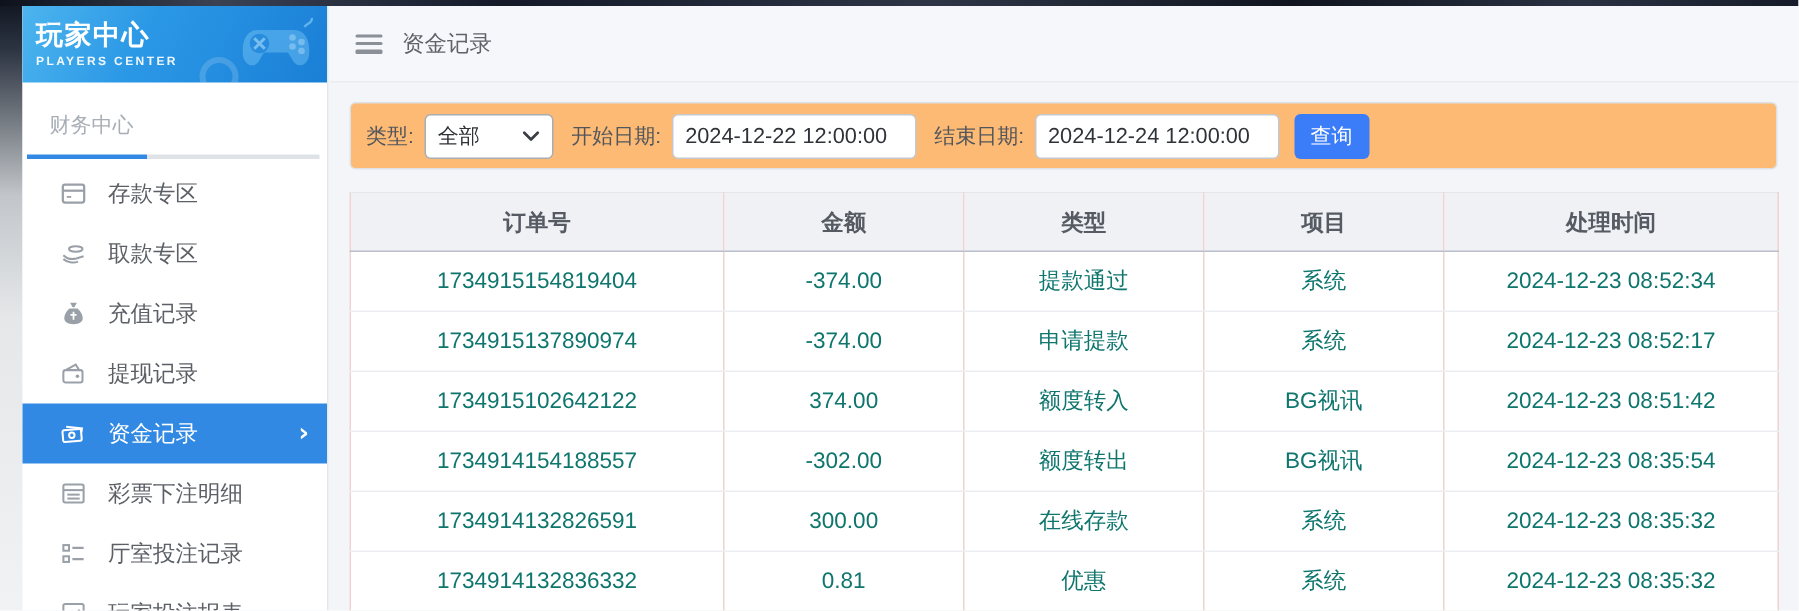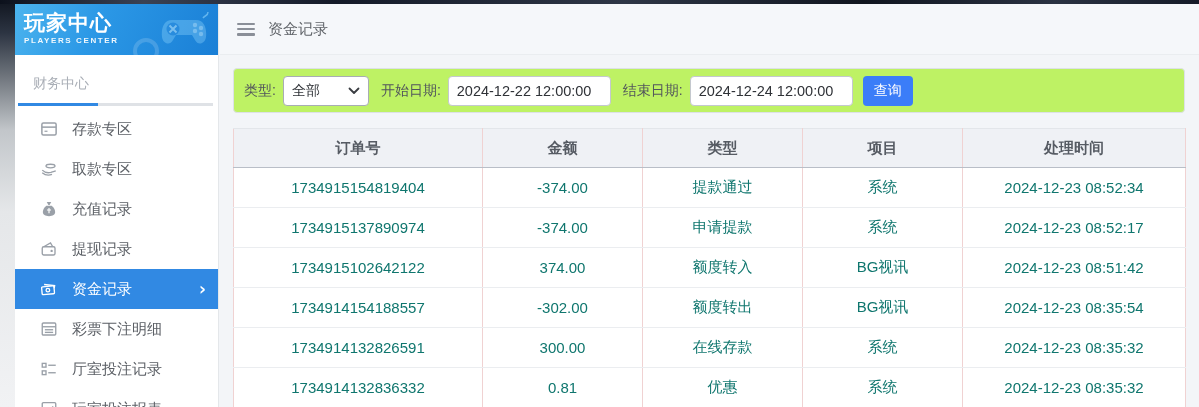--- a/index.html
+++ b/index.html
@@ -24,21 +24,21 @@
   
   .sidebar{
     position:absolute; left:15px; top:4px; width:204px; height:403px;
     background:#ffffff; border-right:1px solid #e4e7ea; z-index:2;
   }
   .logo{
     height:51px; position:relative; overflow:hidden; color:#fff;
     background:linear-gradient(115deg,#4cb4ee 0%,#2b98e6 40%,#1a7fd6 100%);
     padding:7px 0 0 9px;
   }
-  .logo-title{ font-size:21px; font-weight:bold; letter-spacing:1px; line-height:24px;}
+  .logo-title{ font-size:18px; font-weight:bold; letter-spacing:1px; line-height:24px;}
   .logo-sub{ font-size:8px; letter-spacing:1.6px; font-weight:bold; opacity:.92; margin-top:1px;}
   .logo-gamepad{ position:absolute; right:5px; top:5px; opacity:.55; }
   .logo-circle{ position:absolute; left:118px; top:34px; width:26px; height:26px; border-radius:50%;
     border:4px solid rgba(255,255,255,.16); }
   .section-title{ margin:16px 0 0 18px; font-size:14px; color:#a9aeb6; line-height:24px;}
   .section-divider{
     margin:8px 0 0 3px; width:195px; height:3px;
     background:linear-gradient(90deg, var(--primary-blue,#3189e3) 0 41%, #dfe2e6 41% 100%);
   }
   .menu{ margin-top:3px; }
@@ -61,21 +61,21 @@
     height:51px; background:#f5f7fa; border-bottom:1px solid #eaedf0;
     display:flex; align-items:center; padding-left:17px;
   }
   .hamburger{ width:18px; height:13px; display:flex; flex-direction:column; justify-content:space-between; cursor:pointer;}
   .hamburger span{ display:block; height:2.5px; background:#8a8f98; border-radius:1px;}
   .breadcrumb{ margin-left:13px; font-size:15px; color:#5f6368; }
 
   .content{ height:352px; background:#f3f5f8; }
 
   .filter-box{
-    margin:13px 14px 15px 13px; height:45px; background:#bef264;
+    margin:13px 14px 15px 13px; height:45px; background:#fdba74;
     border:1px solid #dde1e6; border-radius:4px;
     display:flex; align-items:center; padding-left:10px;
   }
   .f-label{ font-size:14px; color:#52565c; margin-right:7px; white-space:nowrap;}
   .select{
     width:86px; height:30px; border:1px solid #a8adb4; border-radius:4px; background:#fff;
     display:flex; align-items:center; padding:12px 8px; cursor:pointer; margin-right:12px;
   }
   .select .sel-val{ font-size:14px; color:#2f3237; flex:1;}
   .select svg{ flex:none; }

